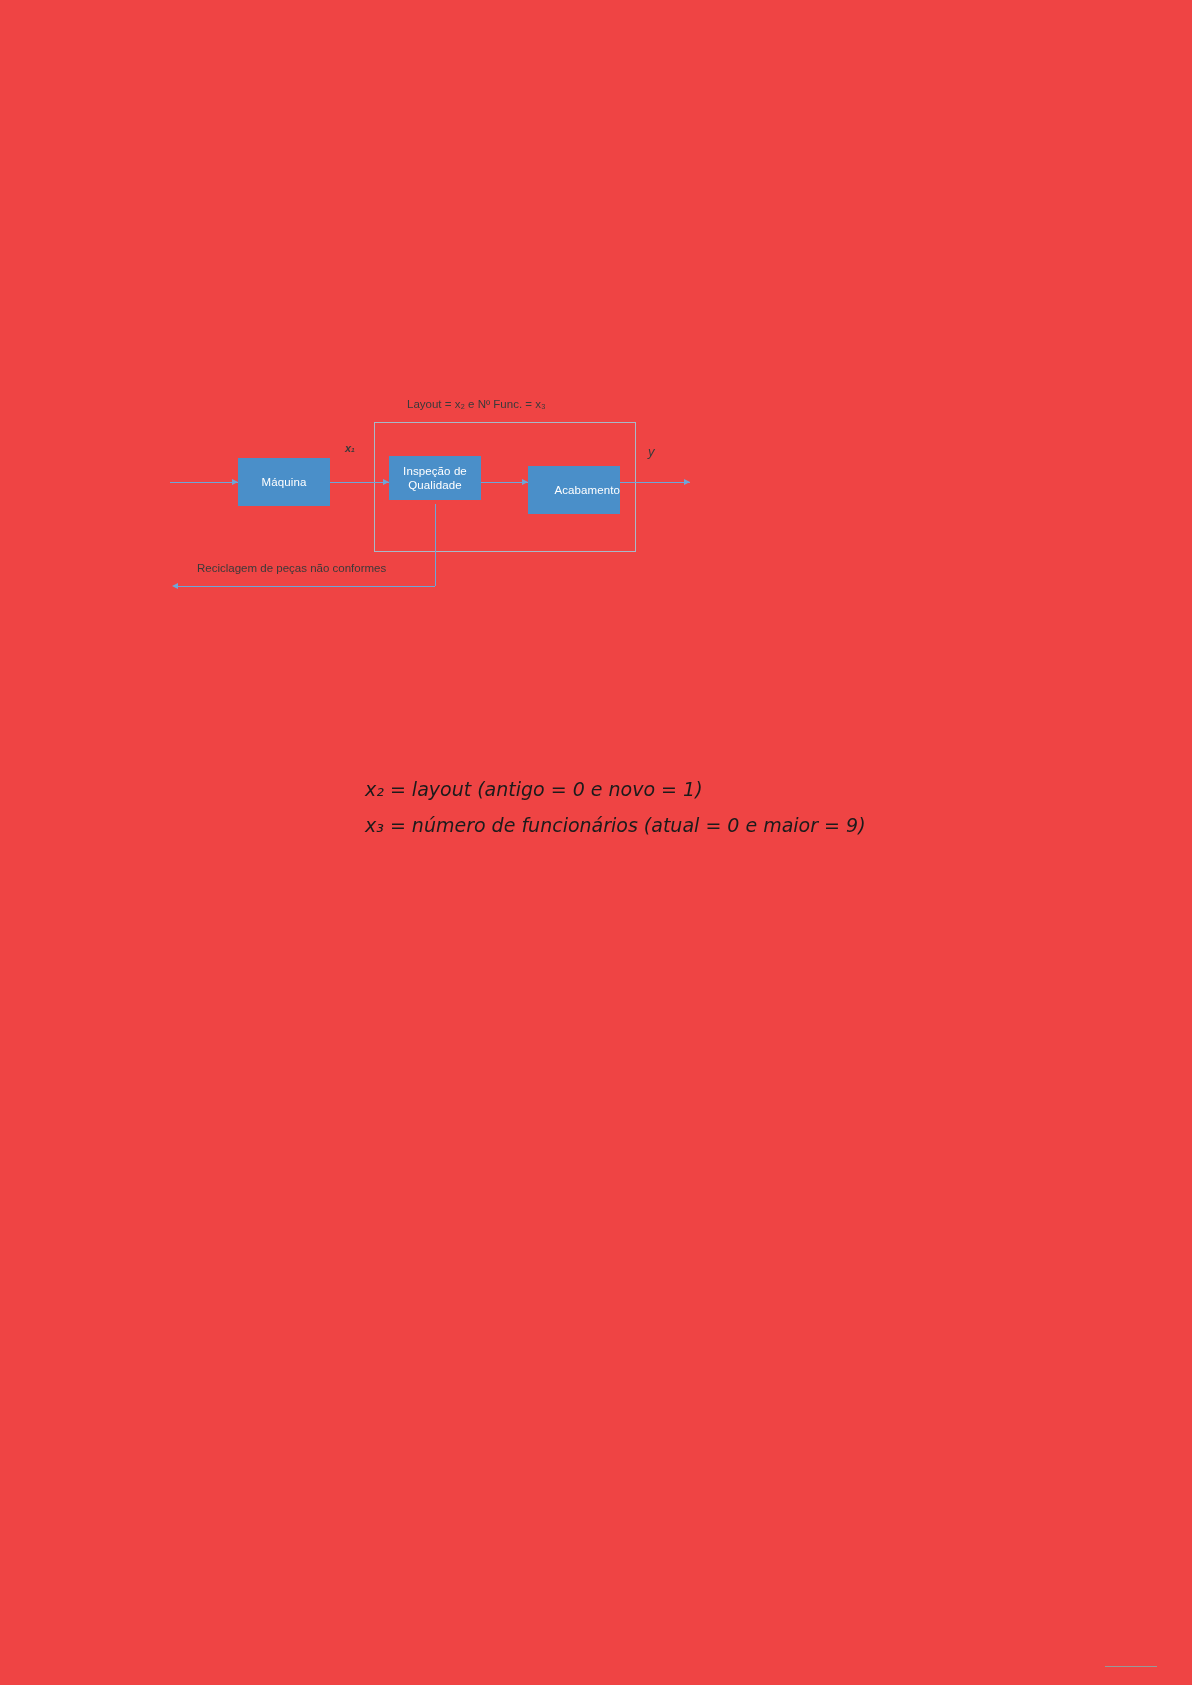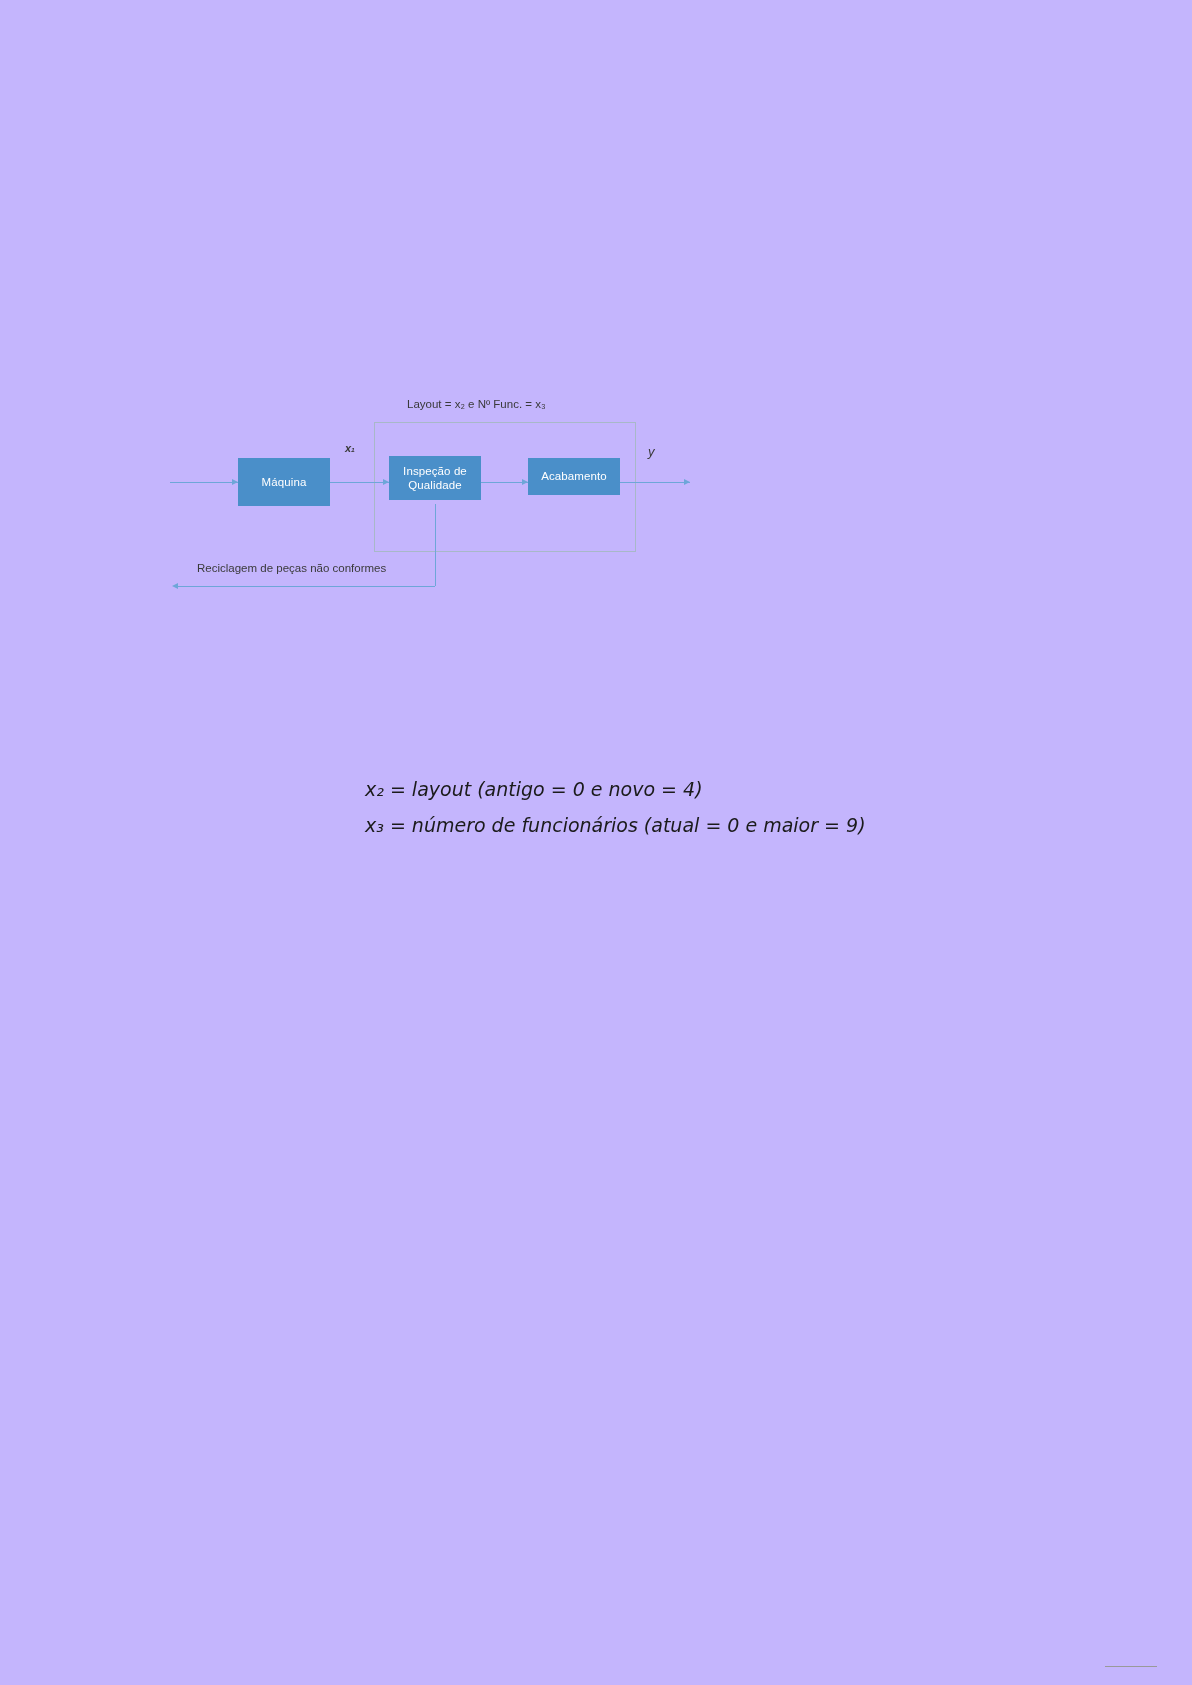--- a/index.html
+++ b/index.html
@@ -12,21 +12,21 @@
     height: 1685px;
     position: relative;
     font-family: "Liberation Sans", sans-serif;
     color: #222;
     overflow: hidden;
   }
 
   .page {
     position: absolute;
     inset: 0;
-    background: #c4b5fd;
+    background: #ef4444;
     padding-left: 22px;
   }
 
   
   .diagram {
     position: absolute;
     left: 170px;
     top: 390px;
     width: 540px;
     height: 215px;
@@ -41,21 +41,21 @@
     text-align: center;
     display: flex;
     align-items: center;
     justify-content: center;
     letter-spacing: .1px;
     box-sizing: border-box;
   }
 
   .box-maquina   { left: 68px;  top: 68px;  width: 92px; height: 48px; align-items: center; }
   .box-inspecao  { left: 219px; top: 66px;  width: 92px; height: 44px; }
-  .box-acabamento{ left: 358px; top: 68px;  width: 92px; height: 37px; }
+  .box-acabamento{ left: 358px; top: 76px;  width: 92px; height: 48px; justify-content: flex-end; }
 
   .outer-rect {
     position: absolute;
     left: 204px;
     top: 32px;
     width: 262px;
     height: 130px;
     border: 1px solid #a8b8c8;
     box-sizing: border-box;
   }
@@ -168,19 +168,19 @@
       <span>Acabamento</span>
     </div>
 
     <div class="dlabel lab-x1">x₁</div>
     <div class="dlabel lab-y">y</div>
     <div class="dlabel lab-recic">Reciclagem de peças não conformes</div>
   </div>
 
   <div class="equations">
     <div class="eq-list">
-      <div class="eq-line">x₂ = layout (antigo = 0 e novo = 4)</div>
+      <div class="eq-line">x₂ = layout (antigo = 0 e novo = 1)</div>
       <div class="eq-line">x₃ = número de funcionários (atual = 0 e maior = 9)</div>
     </div>
   </div>
 
   <div class="footer-rule"></div>
 </div>
 
 </body></html>

